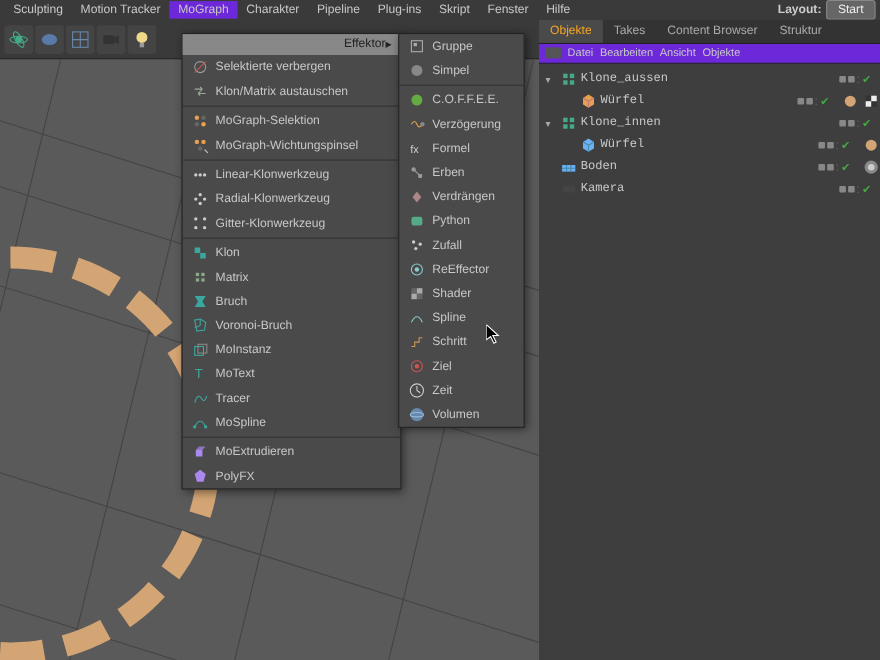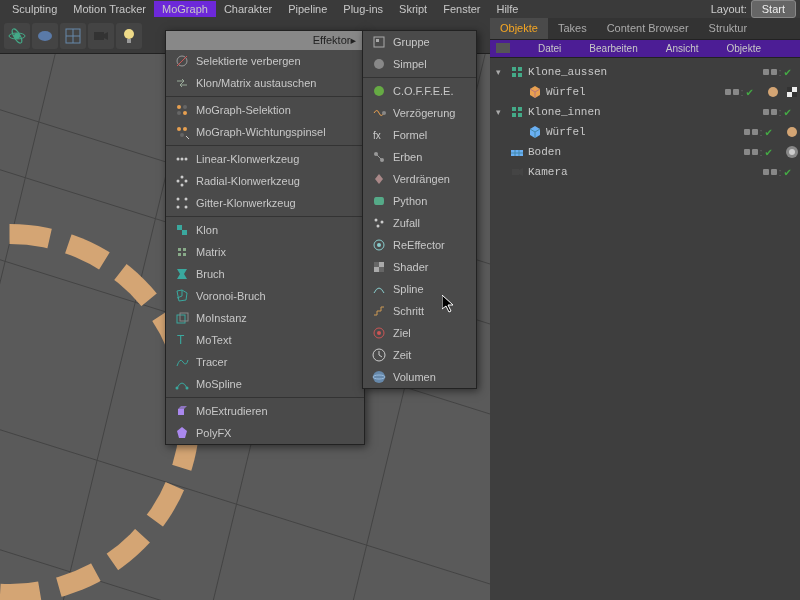--- a/index.html
+++ b/index.html
@@ -2,36 +2,36 @@
 <html><head>
 <meta charset="utf-8">
 <style>
 * { margin: 0; padding: 0; box-sizing: border-box; font-family: Arial, sans-serif; }
 body { background: #4a4a4a; color: #c8c8c8; font-size: 11px; overflow: hidden; width: 800px; height: 600px; position: relative; }
 
 .menubar { height: 18px; background: #3a3a3a; display: flex; padding: 0 4px; align-items: center; }
 .menubar .menu-item { padding: 2px 8px; cursor: pointer; }
 .menubar .menu-item.active { background: #6d28d9; }
 .menubar .spacer { flex: 1; }
-.menubar .layout-label { color: #ccc; margin-right: 4px; }
+.menubar .layout-label { color: #ccc; margin-right: 4px; font-weight: bold; }
 .menubar .layout-btn { background: #666; border: 1px solid #888; border-radius: 3px; padding: 2px 10px; color: #eee; }
 
 .toolbar { height: 36px; background: #3a3a3a; display: flex; align-items: center; padding: 0 4px; border-bottom: 1px solid #222; }
 .toolbar .tool-icon { width: 26px; height: 26px; margin-right: 2px; background: #444; border-radius: 3px; display: flex; align-items: center; justify-content: center; }
 .tool-icon svg { width: 20px; height: 20px; }
 
 .viewport { position: absolute; top: 54px; left: 0; width: 490px; height: 546px; background: #5a5a5a; overflow: hidden; }
 .grid-3d { position: absolute; inset: 0; }
 .ring { position: absolute; width: 380px; height: 380px; border: 20px dashed #d4a574; border-radius: 50%; left: -180px; top: 170px; }
 
 .side-panel { position: absolute; top: 18px; right: 0; width: 310px; height: 582px; background: #3e3e3e; }
 .tabs { display: flex; background: #333; border-bottom: 1px solid #222; height: 22px; }
 .tab { padding: 4px 10px; font-size: 11px; cursor: pointer; color: #aaa; }
 .tab.active { background: #4a4a4a; color: #f5a623; }
-.sub-menu { display: flex; background: #4c1d95; padding: 3px 6px; gap: 28px; font-size: 10px; border-bottom: 1px solid #222; }
+.sub-menu { display: flex; background: #6d28d9; padding: 3px 6px; gap: 6px; font-size: 10px; border-bottom: 1px solid #222; }
 .sub-menu span { cursor: pointer; }
 .sub-menu .view-icon { width: 14px; height: 10px; background: #555; display: inline-block; vertical-align: middle; }
 
 .tree { padding: 4px 0; }
 .tree-row { display: flex; align-items: center; height: 20px; padding-left: 6px; }
 .tree-row .disclosure { width: 10px; color: #aaa; font-size: 9px; }
 .tree-row .obj-icon { width: 16px; height: 14px; margin: 0 3px; display: flex; align-items: center; justify-content: center; }
 .tree-row .obj-label { flex: 1; font-size: 11px; font-family: Liberation Mono, monospace; }
 .tree-row .indent { width: 18px; }
 .vis-cols { display: flex; gap: 2px; align-items: center; margin-right: 8px; }

